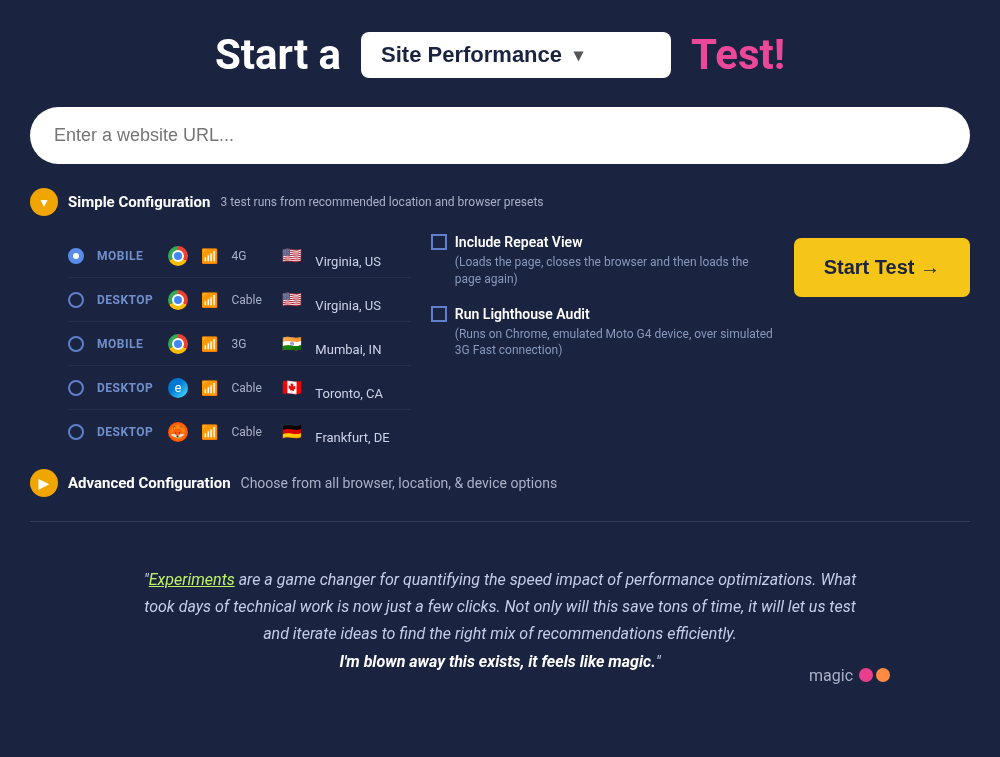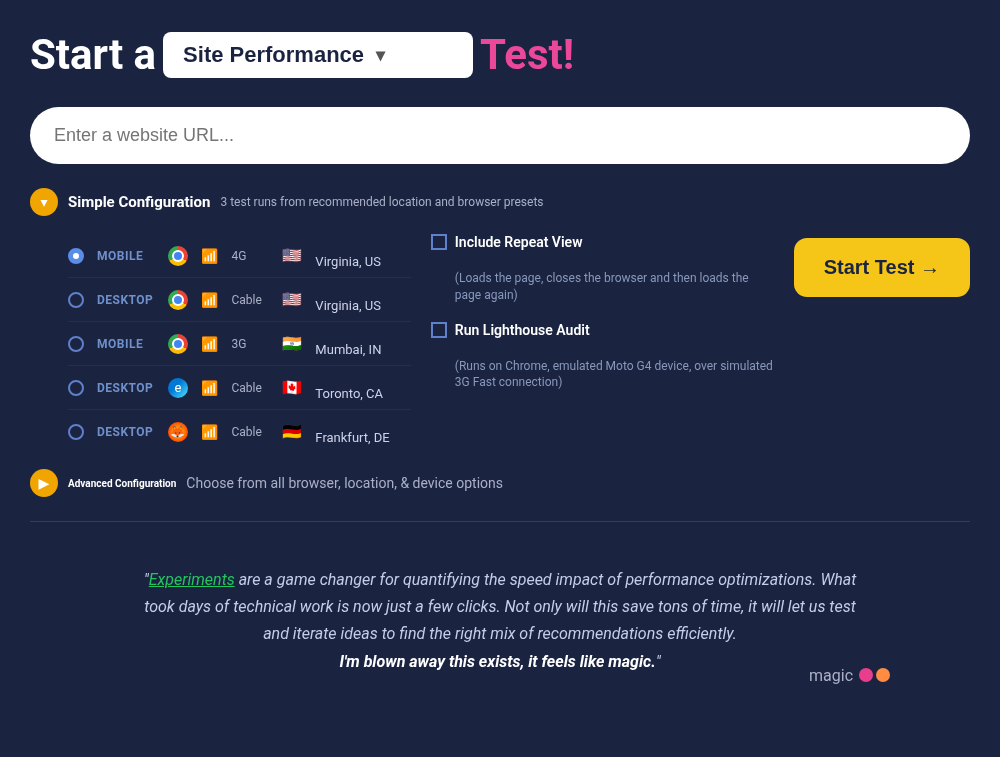--- a/index.html
+++ b/index.html
@@ -12,22 +12,23 @@
     }
 
     .page-container {
       padding: 30px 30px 20px 30px;
     }
 
     
     .header-row {
       display: flex;
       align-items: center;
-      gap: 7px;
+      gap: 20px;
       margin-bottom: 28px;
+      justify-content: center;
     }
 
     .header-start {
       font-size: 42px;
       font-weight: 700;
       color: #fff;
     }
 
     .header-test {
       font-size: 42px;
@@ -223,21 +224,21 @@
 
     .location-label {
       font-size: 13px;
       color: #cdd3e8;
       margin-top: 12px;
     }
 
     .option-group {
       display: flex;
       flex-direction: column;
-      gap: 20px;
+      gap: 4px;
     }
 
     .option-header {
       display: flex;
       align-items: center;
       gap: 8px;
     }
 
     .checkbox-box {
       width: 16px;
@@ -259,21 +260,21 @@
       color: #8898bb;
       margin-left: 24px;
       line-height: 1.4;
     }
 
     
     .start-test-btn {
       background: #f5c518;
       color: #1a2340;
       border: none;
-      border-radius: 13px;
+      border-radius: 7px;
       padding: 18px 30px;
       font-size: 20px;
       font-weight: 700;
       cursor: pointer;
       white-space: nowrap;
       align-self: flex-start;
       margin-top: 0;
     }
 
     
@@ -291,21 +292,21 @@
       border-radius: 50%;
       background: #f0a500;
       display: flex;
       align-items: center;
       justify-content: center;
       font-size: 14px;
       color: #fff;
     }
 
     .advanced-title {
-      font-size: 10px;
+      font-size: 15px;
       font-weight: 700;
       color: #fff;
     }
 
     .divider {
       border: none;
       border-top: 1px solid rgba(255,255,255,0.12);
       margin: 24px 0;
     }
 
@@ -317,21 +318,21 @@
     }
 
     .quote-text {
       font-size: 16px;
       color: #c5cde8;
       font-style: italic;
       line-height: 1.7;
     }
 
     .quote-text a {
-      color: #22c55e;
+      color: #bef264;
       text-decoration: underline;
     }
 
     .quote-bold {
       font-weight: 700;
       font-style: italic;
       color: #fff;
     }
 
     .many-logo {

